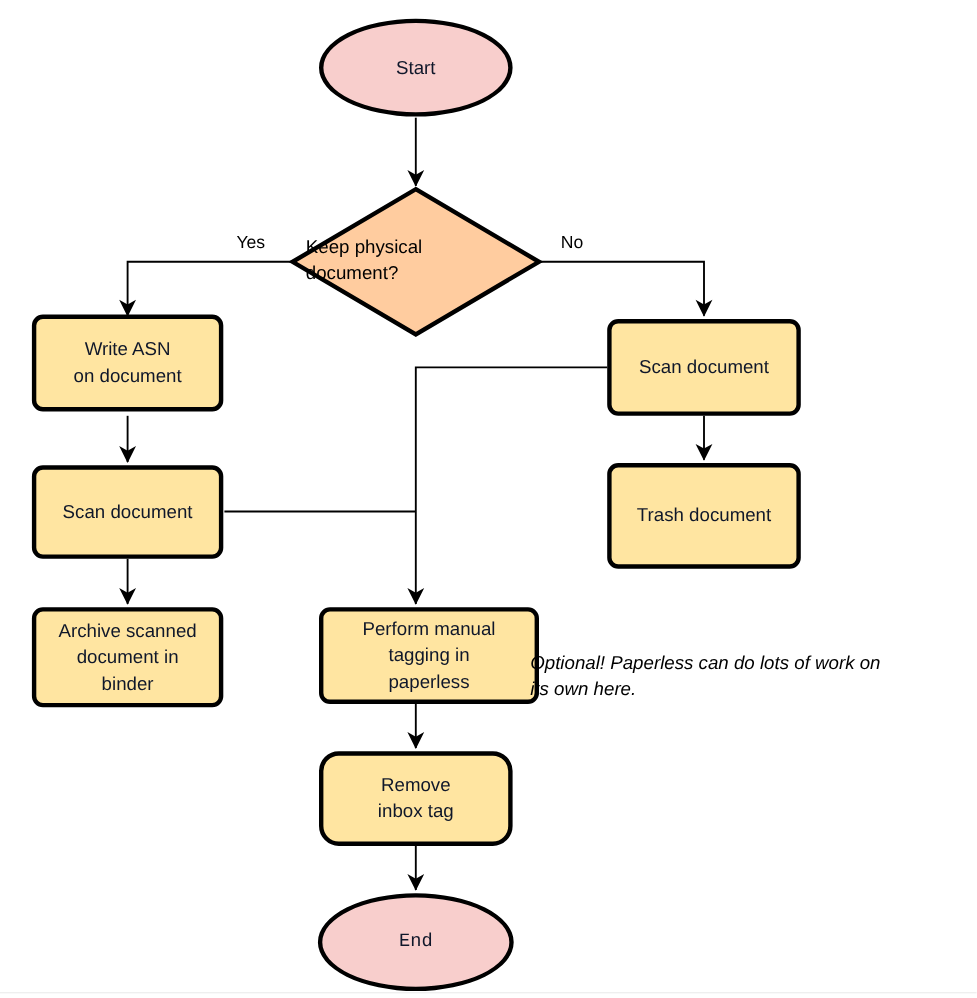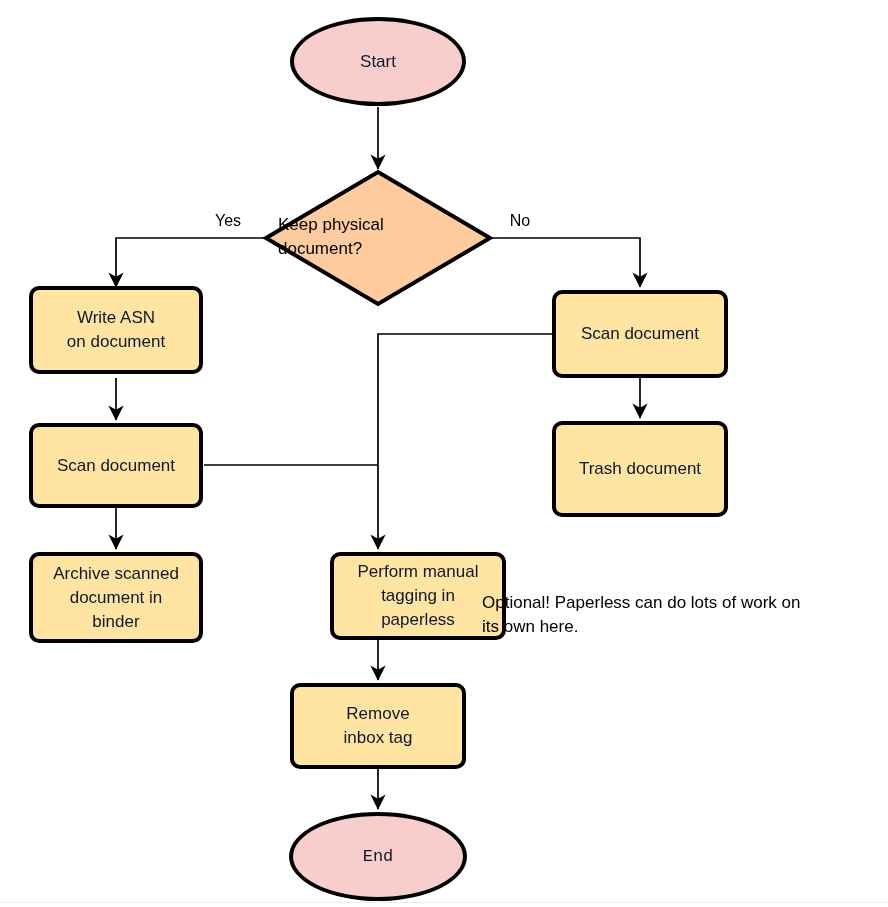--- a/index.html
+++ b/index.html
@@ -62,39 +62,40 @@
     text-align: center;
   }
   .edge-label.yes { left: 205px; top: 211px; width: 46px; text-align: center; }
   .edge-label.no  { left: 500px; top: 211px; width: 40px; }
   .note {
     position: absolute;
     left: 482px;
     top: 591px;
     font-size: 17px;
     line-height: 24px;
+    font-style: italic;
     white-space: pre-line;
   }
   .bottom-rule {
     position: absolute;
     left: 0;
     top: 902px;
     width: 888px;
     height: 1px;
     background: #ececec;
   }
   
   .n-start        { left: 290px; top: 17px;  width: 176px; height: 89px; }
   .n-write-asn    { left: 29px;  top: 286px; width: 174px; height: 88px; }
   .n-scan-left    { left: 29px;  top: 423px; width: 174px; height: 85px; }
   .n-archive      { left: 29px;  top: 552px; width: 174px; height: 91px; }
   .n-scan-right   { left: 552px; top: 290px; width: 176px; height: 88px; }
   .n-trash        { left: 552px; top: 421px; width: 176px; height: 96px; }
-  .n-tagging      { left: 290px; top: 552px; width: 176px; height: 88px; margin-left: 40px; }
-  .n-remove-inbox { left: 290px; top: 683px; width: 176px; height: 86px; }
+  .n-tagging      { left: 290px; top: 552px; width: 200px; height: 88px; }
+  .n-remove-inbox { left: 290px; top: 683px; width: 176px; height: 86px; border-radius: 18px; }
   .n-end          { left: 289px; top: 812px; width: 178px; height: 89px; font-family: Liberation Mono, monospace; }
 </style>
 </head>
 <body>
 
 <div class="canvas">
 
   <svg class="edge-layer" viewBox="0 0 888 907" xmlns="http://www.w3.org/2000/svg">
     <defs>
       <marker id="arrow" viewBox="0 0 10 10" refX="9" refY="5" markerWidth="10" markerHeight="10" orient="auto">

